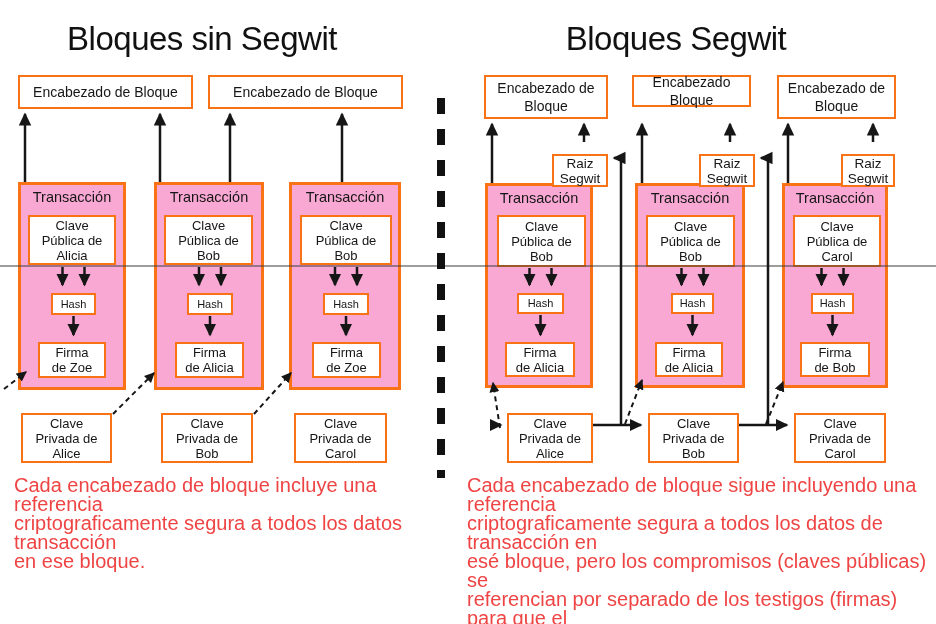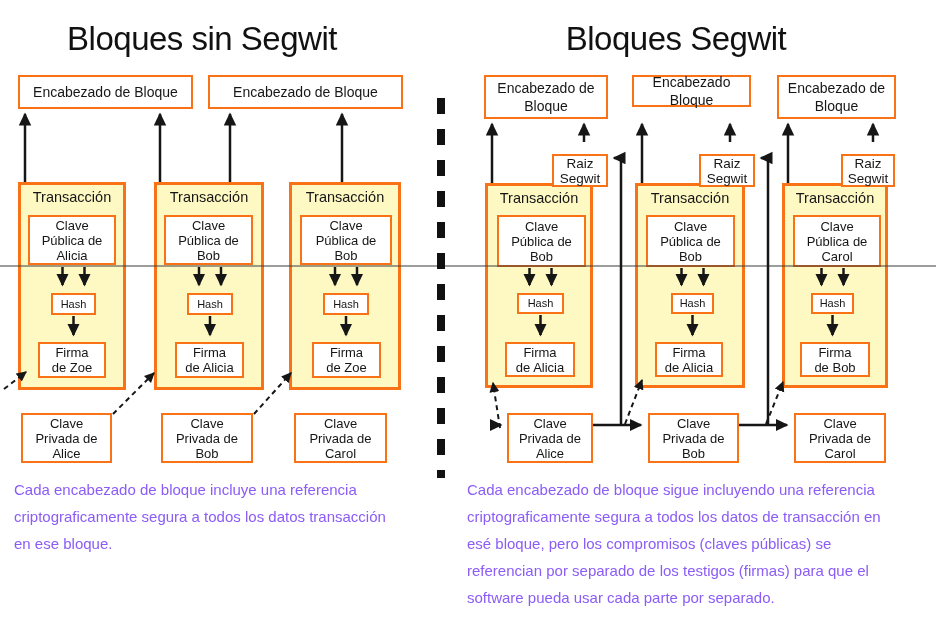--- a/index.html
+++ b/index.html
@@ -10,26 +10,26 @@
   .title{
     position:absolute;text-align:center;font-size:33px;letter-spacing:-0.5px;
     color:#111;white-space:nowrap;
   }
   .bx{
     position:absolute;box-sizing:border-box;background:#ffffff;border:2px solid #f97316;
     display:flex;align-items:center;justify-content:center;text-align:center;
     white-space:pre-line;font-size:13px;line-height:15px;z-index:2;
   }
   .bx.hdr{font-size:14px;line-height:18px;}
-  .bx.thick{border-width:3px;background:#fef9c3;align-items:flex-start;
+  .bx.thick{border-width:3px;background:#f9a8d4;align-items:flex-start;
     padding-top:5px;font-size:14.5px;z-index:1;}
   .bx.hash{font-size:11px;}
   .bx.root{font-size:13.5px;line-height:15px;margin-top:12px;}
   .caption{
-    position:absolute;font-size:15px;line-height:27px;color:#8b5cf6;
+    position:absolute;font-size:20px;line-height:19px;color:#ef4444;
     white-space:pre-line;z-index:2;
   }
   svg.overlay{position:absolute;left:0;top:0;z-index:5;pointer-events:none;}
 </style>
 </head>
 <body>
 
 <div id="canvas">
 
   <div class="title" style="left:460px;top:20px;width:432px;">Bloques Segwit</div>

